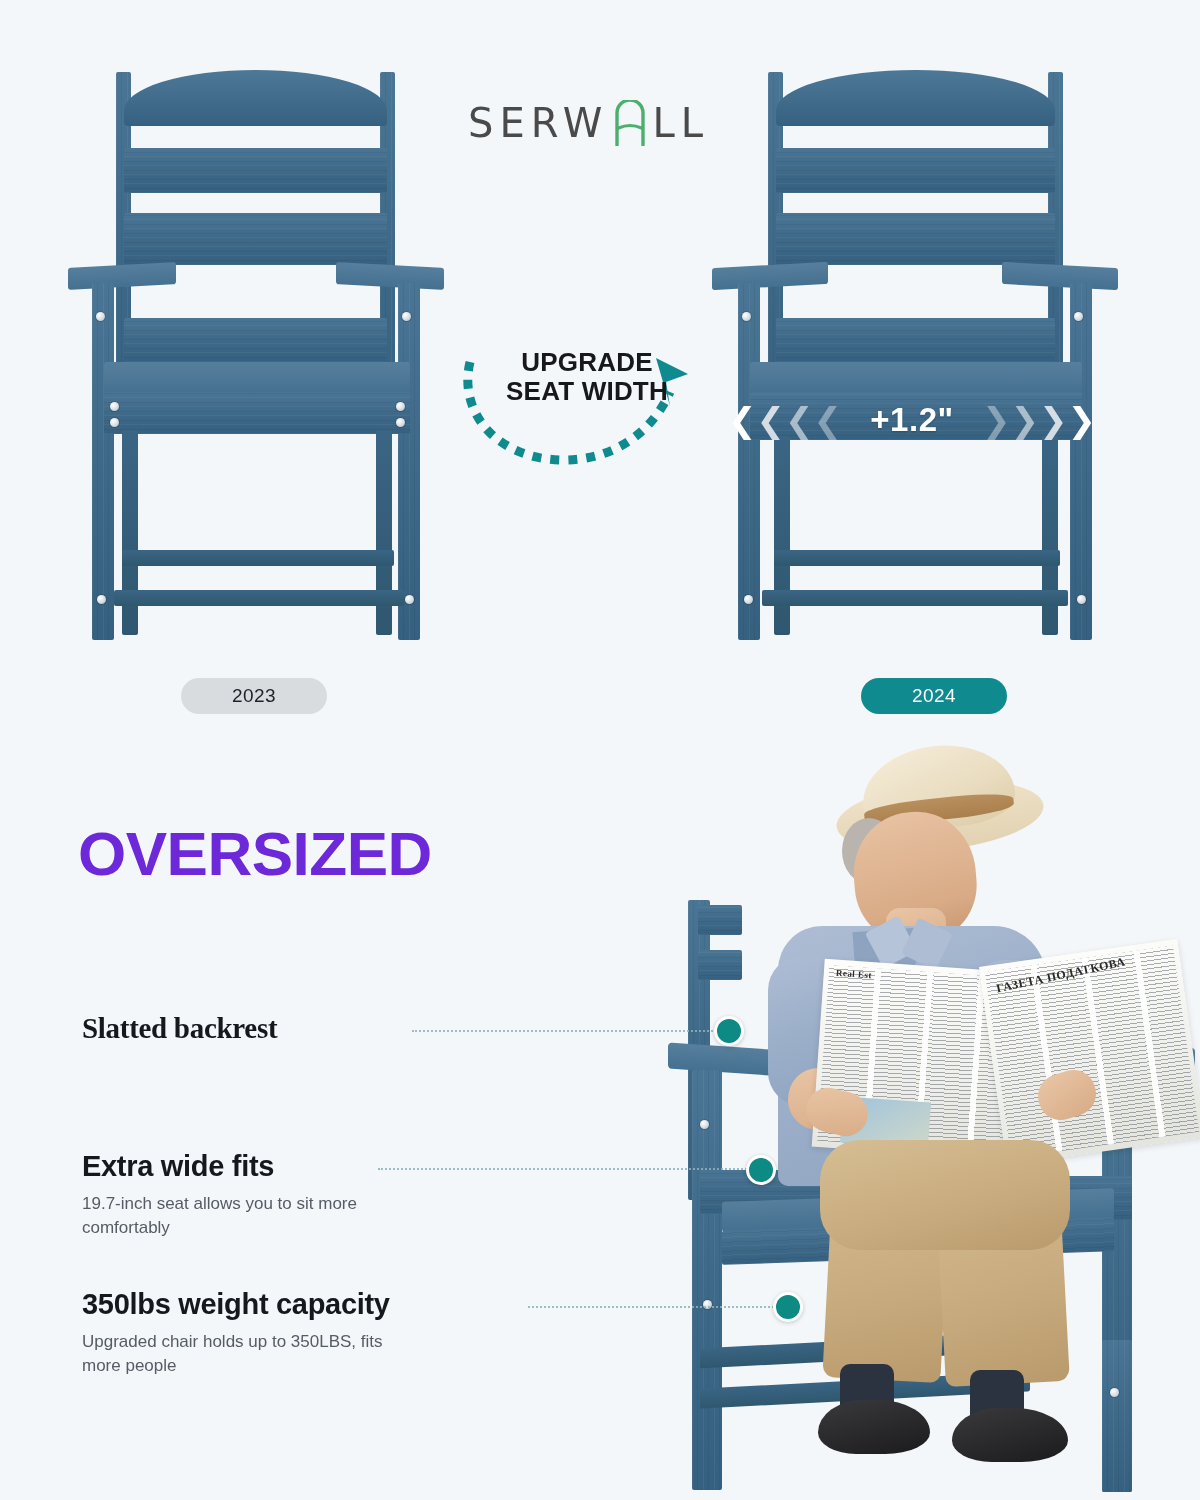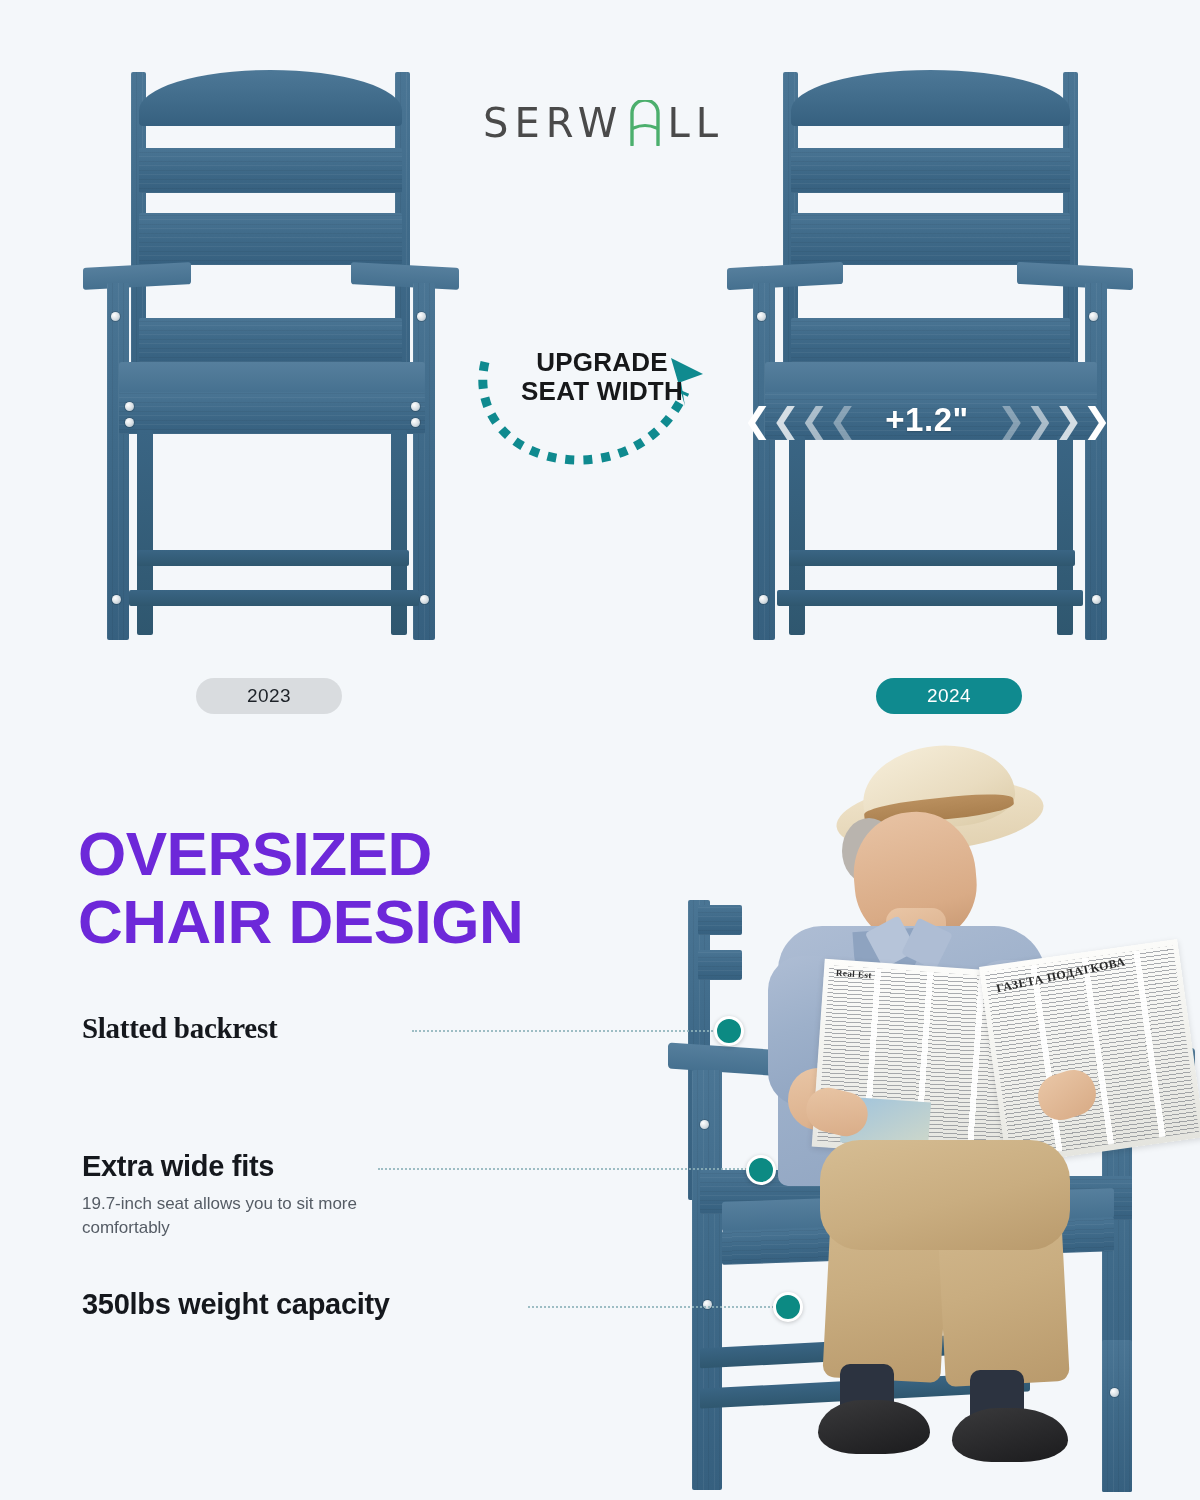--- a/index.html
+++ b/index.html
@@ -6,21 +6,21 @@
   * { box-sizing: border-box; margin: 0; padding: 0; }
   html, body {
     width: 1200px; height: 1500px;
     font-family: "Liberation Sans", sans-serif;
     background: #f4f7fa;
     overflow: hidden;
   }
   .page { position: relative; width: 1200px; height: 1500px; background: #f4f7fa; }
 
   
-  .top-section { position: absolute; left: 15px; top: 0; width: 1112px; height: 740px; }
+  .top-section { position: absolute; left: 0; top: 0; width: 1112px; height: 740px; }
 
   .brand-logo {
     position: absolute; left: 468px; top: 100px;
     display: flex; align-items: center; gap: 2px;
   }
   .brand-logo .lt {
     font-size: 40px; font-weight: 400; letter-spacing: 6px;
     color: #4a4a4a; font-family: "DejaVu Sans", sans-serif;
   }
   .brand-logo .chair-a { position: relative; width: 34px; height: 46px; margin: 0 3px; }
@@ -359,36 +359,36 @@
 
       <div class="sh shoe" style="left:178px; top:660px; width:112px; height:54px;"></div>
       <div class="sh shoe" style="left:312px; top:668px; width:116px; height:54px;"></div>
 
       <div class="part grain" style="left:462px; top:600px; width:30px; height:152px;"></div>
       <div class="screw" style="left:470px; top:648px;"></div>
     </div>
 
     <div class="headline">
       <div>OVERSIZED</div>
-      <div>CHAIR DESIGN</div>
     </div>
 
     <div class="leader l1"></div>
     <div class="leader l2"></div>
     <div class="leader l3"></div>
 
     <div class="feature f1">
       <div class="f-title">Slatted backrest</div>
     </div>
     <div class="feature f2">
       <div class="f-title">Extra wide fits</div>
       <div class="f-desc">19.7-inch seat allows you to sit more comfortably</div>
     </div>
     <div class="feature f3">
       <div class="f-title">350lbs weight capacity</div>
+      <div class="f-desc">Upgraded chair holds up to 350LBS, fits more people</div>
     </div>
   </div>
 
   <div class="dot-marker d1"></div>
   <div class="dot-marker d2"></div>
   <div class="dot-marker d3"></div>
 
 </div>
 
 </body></html>

